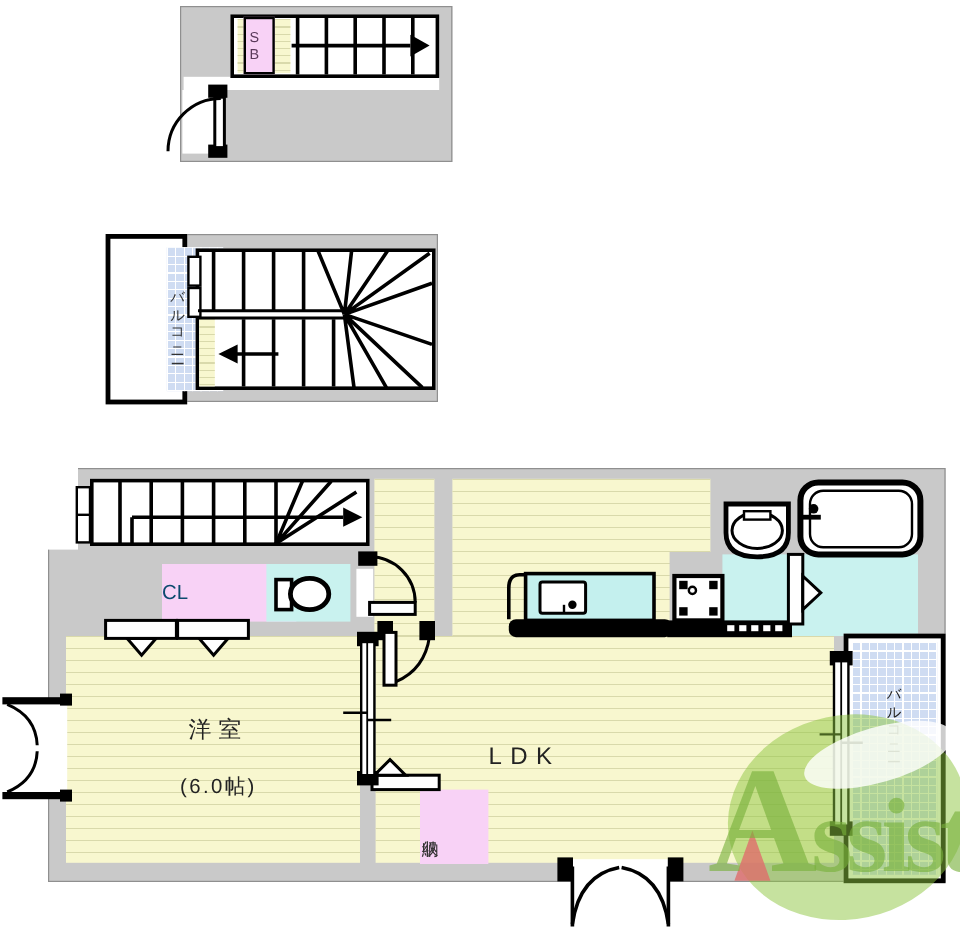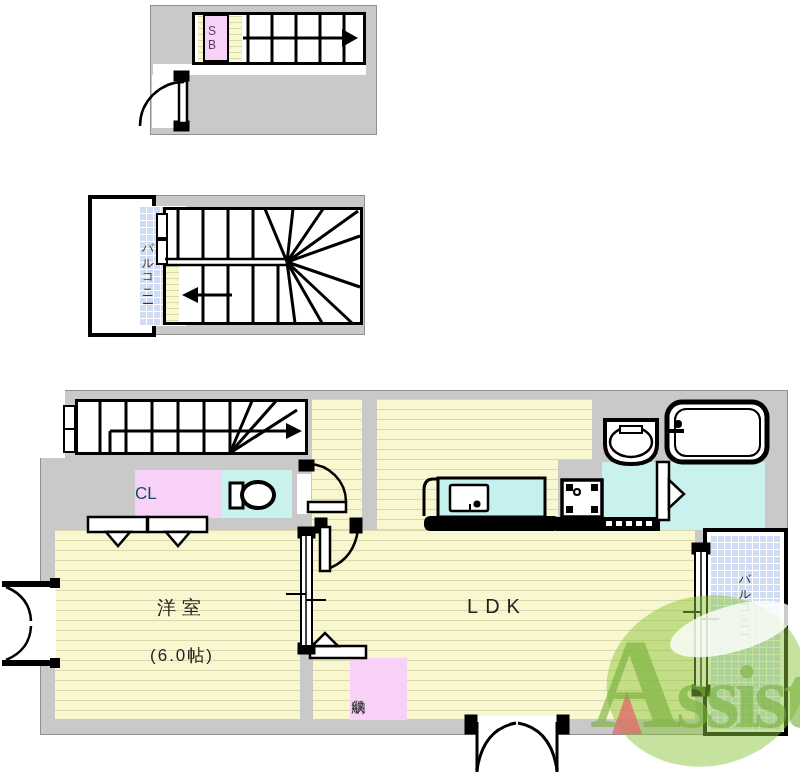--- a/index.html
+++ b/index.html
@@ -77,21 +77,21 @@
   </div>
   <div class="abs" style="left:703px;top:528px;width:85px;height:208px;border:4px solid #000;background:#fff;"></div>
   <div class="abs grid" style="left:710px;top:535px;width:71px;height:194px;">
     <span class="vtext" style="position:absolute;left:26px;top:30px;font-size:12px;">バルコニー</span>
   </div>
   <div class="abs white" style="left:476px;top:716px;width:82px;height:19px;"></div>
   <div class="abs white" style="left:39px;top:585px;width:17px;height:76px;"></div>
 
   <div class="abs" style="left:92px;top:595px;width:180px;text-align:center;font-size:19px;letter-spacing:6px;">洋室</div>
   <div class="abs" style="left:92px;top:628px;width:180px;text-align:center;font-size:17px;letter-spacing:2px;margin-top:16px;">(6.0帖)</div>
-  <div class="abs" style="left:407px;top:595px;width:180px;text-align:center;font-size:20px;letter-spacing:7px;">LDK</div>
+  <div class="abs" style="left:407px;top:620px;width:180px;text-align:left;font-size:20px;letter-spacing:7px;">LDK</div>
 
   <svg width="800" height="775" viewBox="0 0 800 775">
     <g stroke="#000" fill="none" stroke-width="3">
 
       <g>
         <path d="M248,15 V62 M272,15 V62 M296,15 V62 M320,15 V62 M344,15 V62"></path>
         <path d="M243,38 H342"></path>
         <polygon points="342,29 358,38 342,47" fill="#000" stroke="none"></polygon>
       </g>
 

